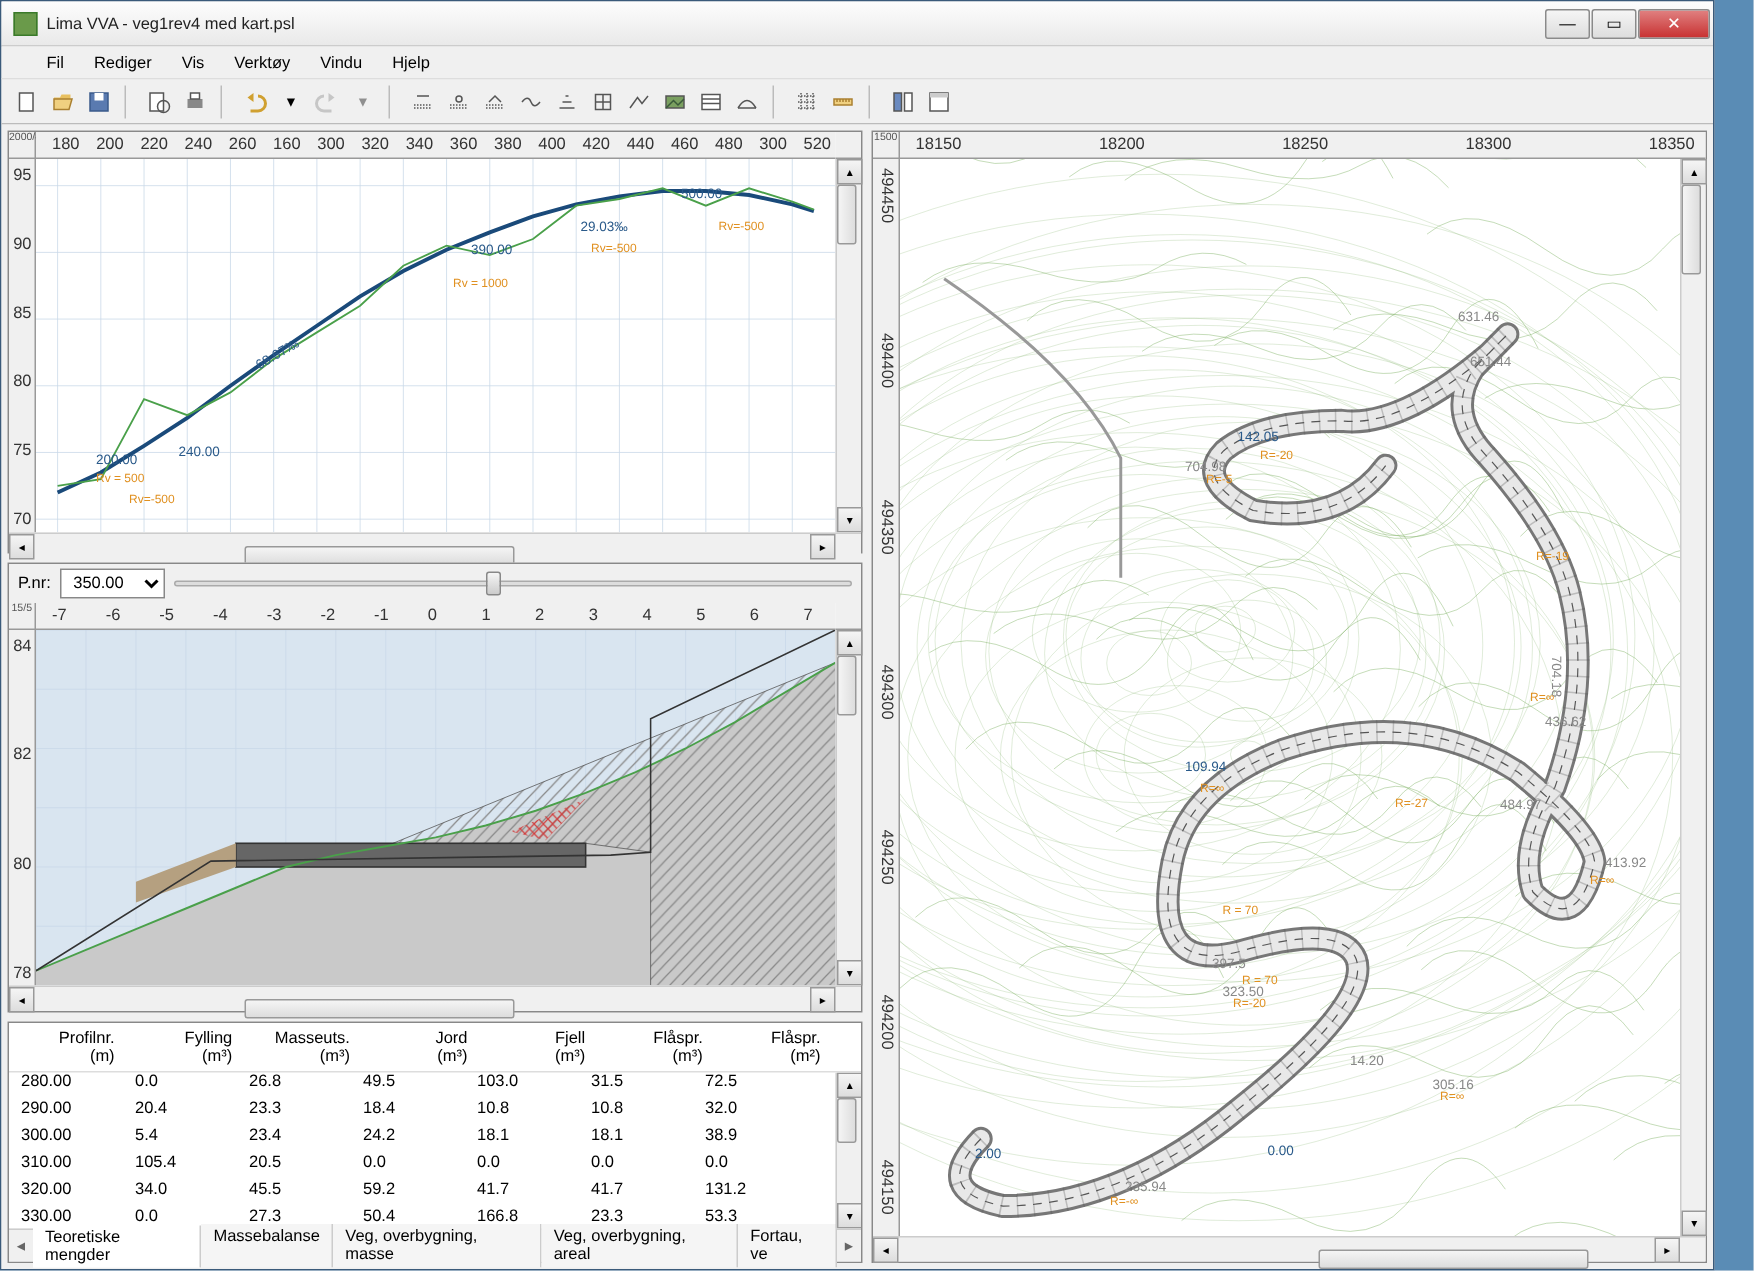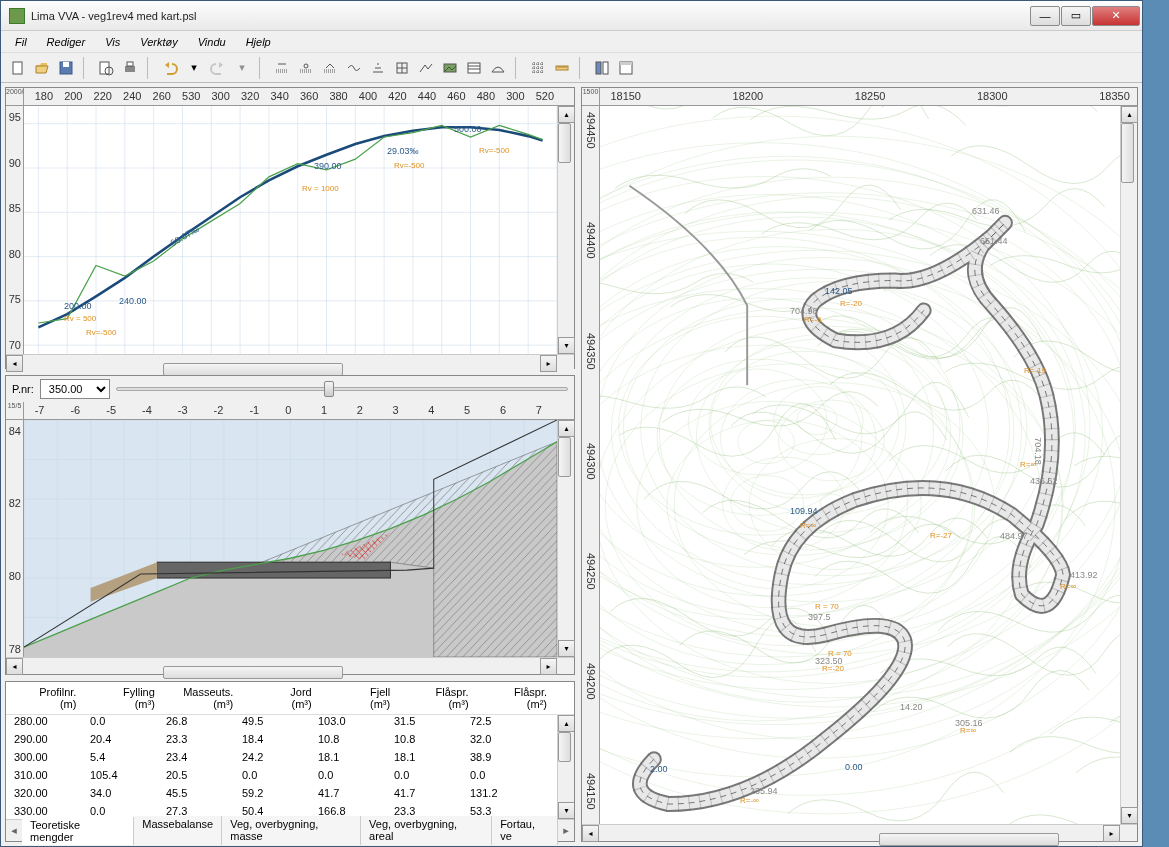--- a/index.html
+++ b/index.html
@@ -4,21 +4,21 @@
 <style>
 * { box-sizing: border-box; margin: 0; padding: 0; font-family: "Segoe UI", Tahoma, sans-serif; font-size: 11px; }
 body { background: #5a8cb5; width: 1169px; height: 847px; overflow: hidden; }
 .window { width: 1143px; height: 847px; border: 1px solid #3a5a7a; background: #f0f0f0; display: flex; flex-direction: column; }
 .titlebar { height: 30px; background: linear-gradient(to bottom, #fdfdfd, #e9e9e9); display: flex; align-items: center; padding: 0 2px; border-bottom: 1px solid #ccc; }
 .titlebar-icon { width: 16px; height: 16px; background: #6a9a4a; margin: 0 6px; border: 1px solid #3a7a2a; }
 .titlebar-text { flex: 1; color: #222; }
 .win-buttons { display: flex; }
 .win-btn { width: 30px; height: 20px; margin-left: 1px; display: flex; align-items: center; justify-content: center; border: 1px solid #8a8a8a; background: linear-gradient(to bottom, #f5f5f5, #ddd); border-radius: 2px; }
 .win-btn.close { background: linear-gradient(to bottom, #e08080, #c83232); color: #fff; width: 48px; }
-.menubar { height: 22px; background: #f0f0f0; display: flex; align-items: center; padding: 0 4px; border-bottom: 1px solid #ddd; font-style: italic; }
+.menubar { height: 22px; background: #f0f0f0; display: flex; align-items: center; padding: 0 20px; border-bottom: 1px solid #ddd; }
 .menu-item { padding: 2px 10px; cursor: default; }
 .toolbar { height: 30px; background: #f0f0f0; display: flex; align-items: center; padding: 2px 6px; border-bottom: 1px solid #bbb; gap: 2px; }
 .tool-btn { width: 22px; height: 22px; display: flex; align-items: center; justify-content: center; border-radius: 2px; }
 .tool-sep { width: 6px; height: 22px; border-left: 1px solid #bbb; margin: 0 4px; }
 .content { flex: 1; display: flex; padding: 4px; gap: 6px; background: #f0f0f0; }
 .left-pane { width: 570px; display: flex; flex-direction: column; gap: 6px; }
 .right-pane { flex: 1; display: flex; flex-direction: column; border: 1px solid #888; background: #fff; position: relative; }
 .panel { border: 1px solid #888; background: #fff; display: flex; flex-direction: column; position: relative; }
 .panel.chart1 { height: 282px; }
 .panel.chart2 { height: 300px; }
@@ -213,21 +213,21 @@
 
       <div class="panel chart1">
         <div style="display:flex">
           <div class="corner">2000/400</div>
           <div class="ruler-x" style="flex:1" id="rul1x">
               <span style="left: 2%;">180</span>
               <span style="left: 7.52941%;">200</span>
               <span style="left: 13.0588%;">220</span>
               <span style="left: 18.5882%; text-align: right;">240</span>
               <span style="left: 24.1176%;">260</span>
-              <span style="left: 29.6471%;">530</span>
+              <span style="left: 29.6471%;">160</span>
               <span style="left: 35.1765%;">300</span>
               <span style="left: 40.7059%;">320</span>
               <span style="left: 46.2353%;">340</span>
               <span style="left: 51.7647%;">360</span>
               <span style="left: 57.2941%;">380</span>
               <span style="left: 62.8235%;">400</span>
               <span style="left: 68.3529%;">420</span>
               <span style="left: 73.8824%;">440</span>
               <span style="left: 79.4118%;">460</span>
               <span style="left: 84.9412%;">480</span>
@@ -657,21 +657,21 @@
               <div class="annot" style="left: 245px; top: 656px;">0.00</div>
               <div class="annot" style="left: 372px; top: 100px; color: rgb(136, 136, 136);">631.46</div>
               <div class="annot" style="left: 380px; top: 130px; color: rgb(136, 136, 136);">651.44</div>
               <div class="annot" style="left: 225px; top: 180px;">142.05</div>
               <div class="annot" style="left: 190px; top: 200px; color: rgb(136, 136, 136);">704.98</div>
               <div class="annot" style="left: 424px; top: 340px; color: rgb(136, 136, 136); transform: rotate(90deg);">704.18</div>
               <div class="annot" style="left: 430px; top: 370px; color: rgb(136, 136, 136);">436.62</div>
               <div class="annot" style="left: 400px; top: 425px; color: rgb(136, 136, 136);">484.97</div>
               <div class="annot" style="left: 190px; top: 400px;">109.94</div>
               <div class="annot" style="left: 460px; top: 464px; color: rgb(136, 136, 136); margin-left: 10px;">413.92</div>
-              <div class="annot" style="left: 208px; top: 506px; color: rgb(136, 136, 136); text-align: center;">397.5</div>
+              <div class="annot" style="left: 208px; top: 531px; color: rgb(136, 136, 136); text-align: center;">397.5</div>
               <div class="annot" style="left: 215px; top: 550px; color: rgb(136, 136, 136);">323.50</div>
               <div class="annot" style="left: 150px; top: 680px; color: rgb(136, 136, 136);">235.94</div>
               <div class="annot" style="left: 355px; top: 612px; color: rgb(136, 136, 136);">305.16</div>
               <div class="annot" style="left: 50px; top: 658px;">2.00</div>
               <div class="annot orange" style="left: 240px; top: 193px;">R=-20</div>
               <div class="annot orange" style="left: 204px; top: 209px;">R=-5</div>
               <div class="annot orange" style="left: 424px; top: 260px;">R=-19</div>
               <div class="annot orange" style="left: 200px; top: 415px;">R=∞</div>
               <div class="annot orange" style="left: 330px; top: 425px;">R=-27</div>
               <div class="annot orange" style="left: 460px; top: 476px;">R=∞</div>

